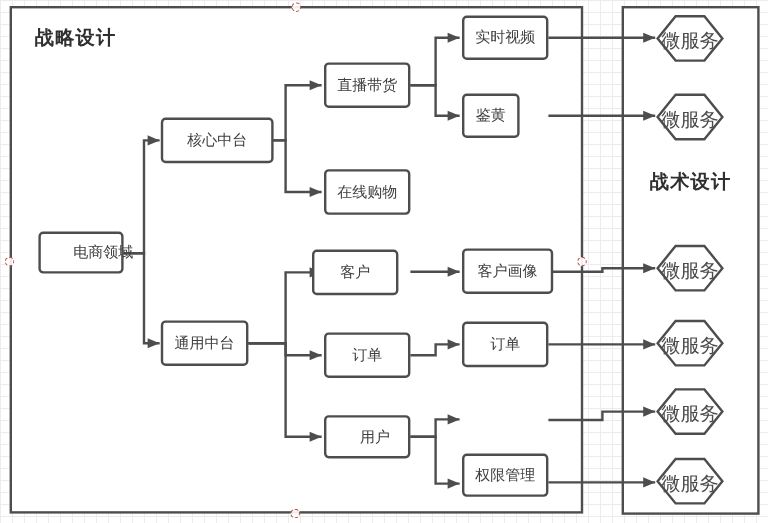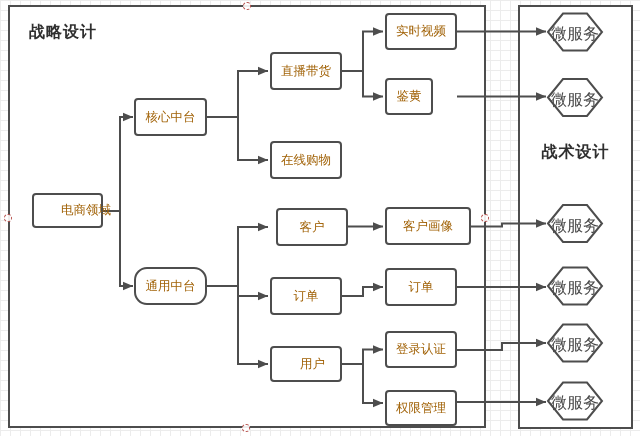--- a/index.html
+++ b/index.html
@@ -43,38 +43,38 @@
   }
   .node {
     position: absolute;
     display: flex;
     align-items: center;
     justify-content: center;
     background: #ffffff;
     border: 2px solid #4d4d4d;
     border-radius: 4px;
     font-size: 12.5px;
-    color: #a16207;
+    color: #404040;
     white-space: nowrap;
     z-index: 4;
   }
   #n-ecommerce { left: 32px;  top: 193px; width: 71px; height: 35px; padding-left: 37px; }
-  #n-core      { left: 134px; top: 98px;  width: 73px; height: 38px; }
-  #n-common    { left: 134px; top: 267px; width: 73px; height: 38px; border-radius: 13px; }
+  #n-core      { left: 134px; top: 98px;  width: 94px; height: 38px; }
+  #n-common    { left: 134px; top: 267px; width: 73px; height: 38px; }
   #n-live      { left: 270px; top: 52px;  width: 72px; height: 38px; }
   #n-shopping  { left: 270px; top: 141px; width: 72px; height: 38px; }
   #n-video     { left: 385px; top: 13px;  width: 72px; height: 37px; }
   #n-porn      { left: 385px; top: 78px;  width: 48px; height: 37px; }
-  #n-customer  { left: 276px; top: 208px; width: 72px; height: 38px; text-align: right; }
-  #n-profile   { left: 385px; top: 207px; width: 86px; height: 38px; }
+  #n-customer  { left: 260px; top: 208px; width: 72px; height: 38px; text-align: right; }
+  #n-profile   { left: 385px; top: 207px; width: 76px; height: 38px; }
   #n-orderl    { left: 270px; top: 277px; width: 72px; height: 38px; }
   #n-orderr    { left: 385px; top: 268px; width: 72px; height: 38px; }
   #n-user      { left: 270px; top: 346px; width: 72px; height: 36px; padding-left: 13px; }
   #n-login     { left: 385px; top: 331px; width: 72px; height: 37px; }
-  #n-perm      { left: 385px; top: 390px; width: 72px; height: 36px; }
+  #n-perm      { left: 385px; top: 378px; width: 72px; height: 36px; }
   .hex-label {
     position: absolute;
     left: 548px;
     width: 54px;
     text-align: center;
     font-size: 16px;
     color: #4a4a4a;
     white-space: nowrap;
     z-index: 5;
   }
@@ -170,23 +170,20 @@
     </div>
   <div class="node" id="n-orderl">
       <span>订单</span>
     </div>
   <div class="node" id="n-orderr">
       <span>订单</span>
     </div>
   <div class="node" id="n-user">
       <span>用户</span>
     </div>
-  <div class="node" id="n-login">
-      <span>登录认证</span>
-    </div>
   <div class="node" id="n-perm">
       <span>权限管理</span>
     </div>
 
   <div class="hex-label" id="hl-1">微服务</div>
   <div class="hex-label" id="hl-2">微服务</div>
   <div class="hex-label" id="hl-3">微服务</div>
   <div class="hex-label" id="hl-4">微服务</div>
   <div class="hex-label" id="hl-5">微服务</div>
   <div class="hex-label" id="hl-6">微服务</div>

